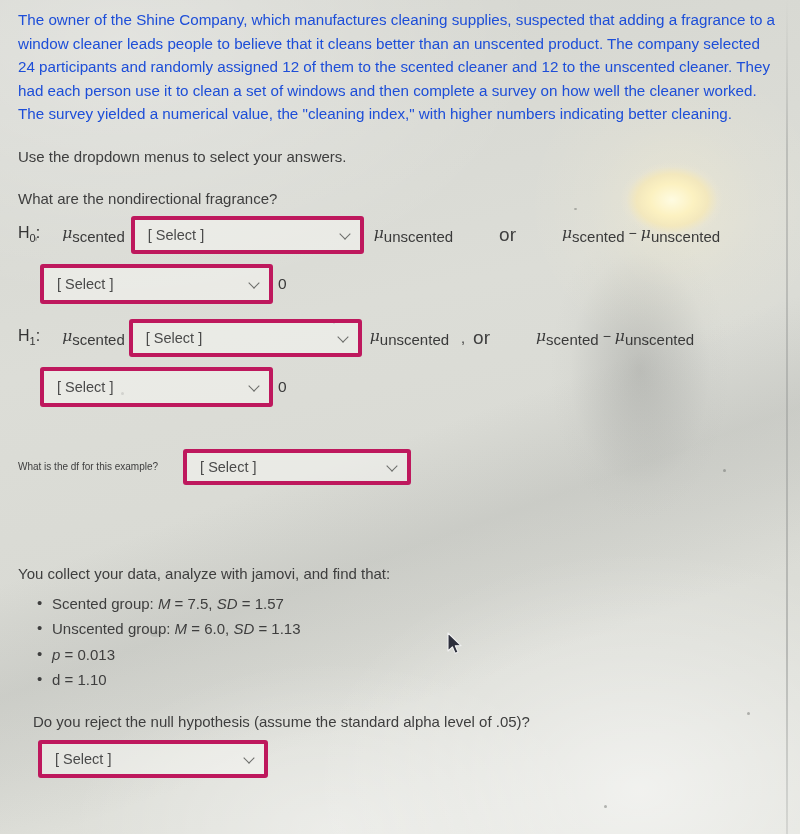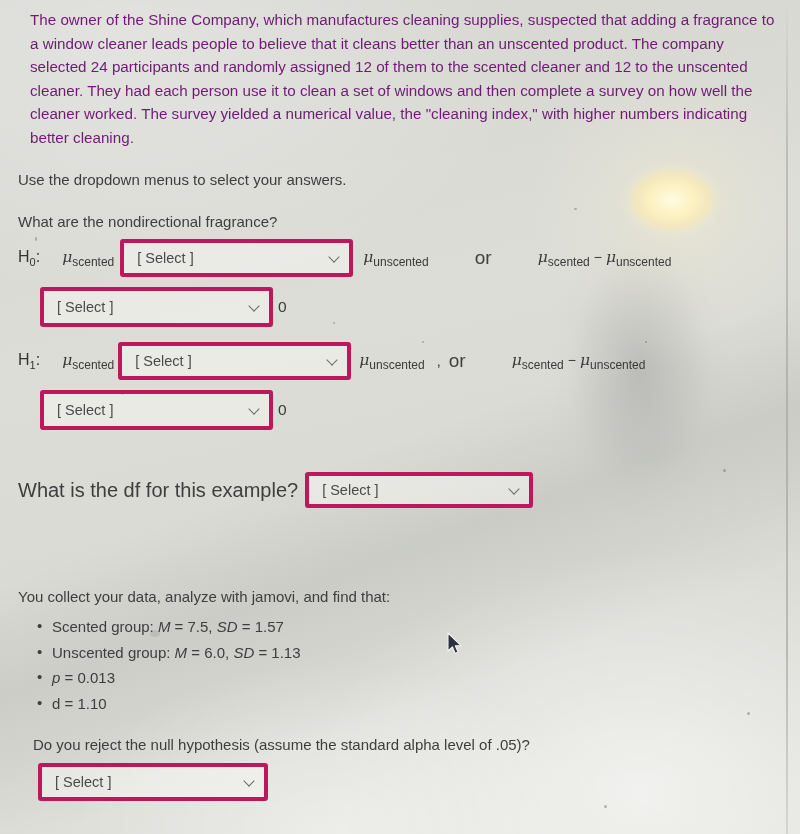--- a/index.html
+++ b/index.html
@@ -90,22 +90,22 @@
   #content {
     position: relative;
     z-index: 3;
     padding: 8px 18px 0 18px;
   }
 
   
   .intro {
     font-size: 15.2px;
     line-height: 23.5px;
-    color: #701a75;
-    margin: 0 0 6px 12px;
+    color: #1d4ed8;
+    margin: 0 0 6px 0;
     max-width: 762px;
   }
   .instruct {
     font-size: 15px;
     line-height: 22px;
     margin: 20px 0 0 0;
     color: #3e3e3e;
   }
   .question {
     font-size: 15px;
@@ -131,21 +131,21 @@
     font-style: italic;
     font-family: "DejaVu Serif", serif;
     font-size: 15.5px;
   }
   .mu-term {
     font-size: 14.5px;
     white-space: nowrap;
     color: #3a3a3a;
   }
   .mu-term sub {
-    font-size: 12px;
+    font-size: 15px;
     font-style: normal;
     font-family: "Liberation Sans", sans-serif;
   }
   .or-word {
     font-size: 19px;
     color: #404040;
     white-space: nowrap;
   }
   .comma-mark {
     font-size: 14.5px;
@@ -211,23 +211,23 @@
     margin-left: 22px;
   }
 
   
   .df-row {
     display: flex;
     align-items: center;
     margin-top: 42px;
   }
   .df-row .q-text {
-    font-size: 20px;
-    color: #3e3e3e;
-    margin-right: 7px;
+    font-size: 10px;
+    color: #3e3e3e;
+    margin-right: 25px;
   }
 
   
   .results-lead {
     font-size: 15px;
     line-height: 22px;
     margin: 78px 0 0 0;
     color: #3e3e3e;
   }
   ul.stats {

